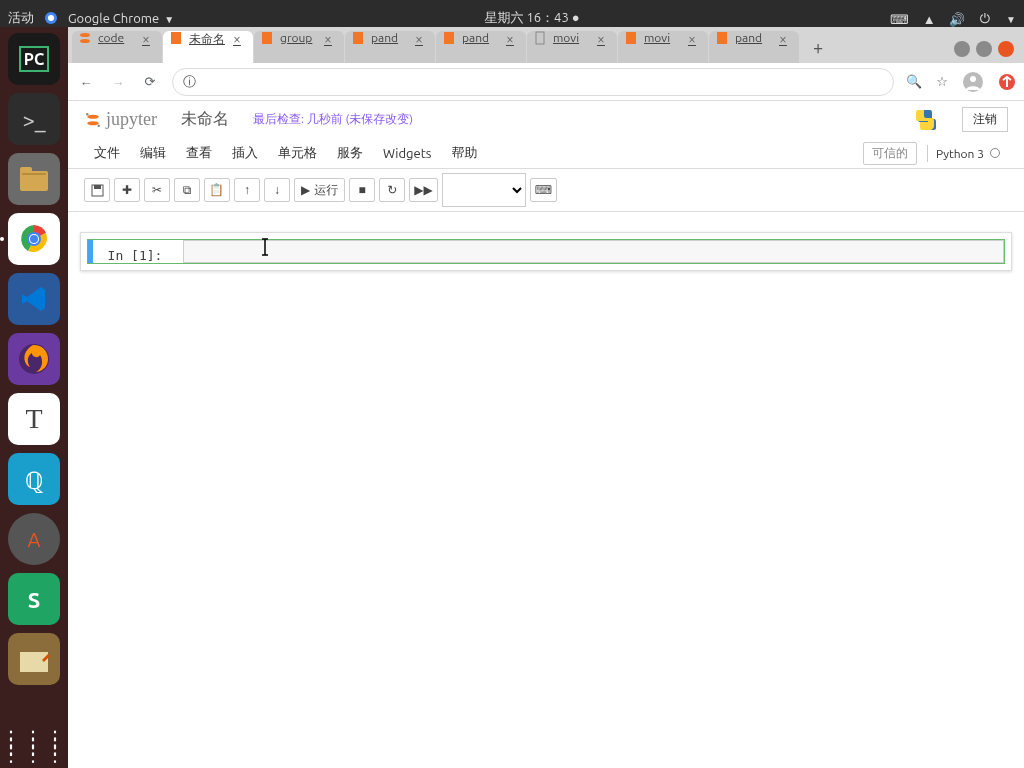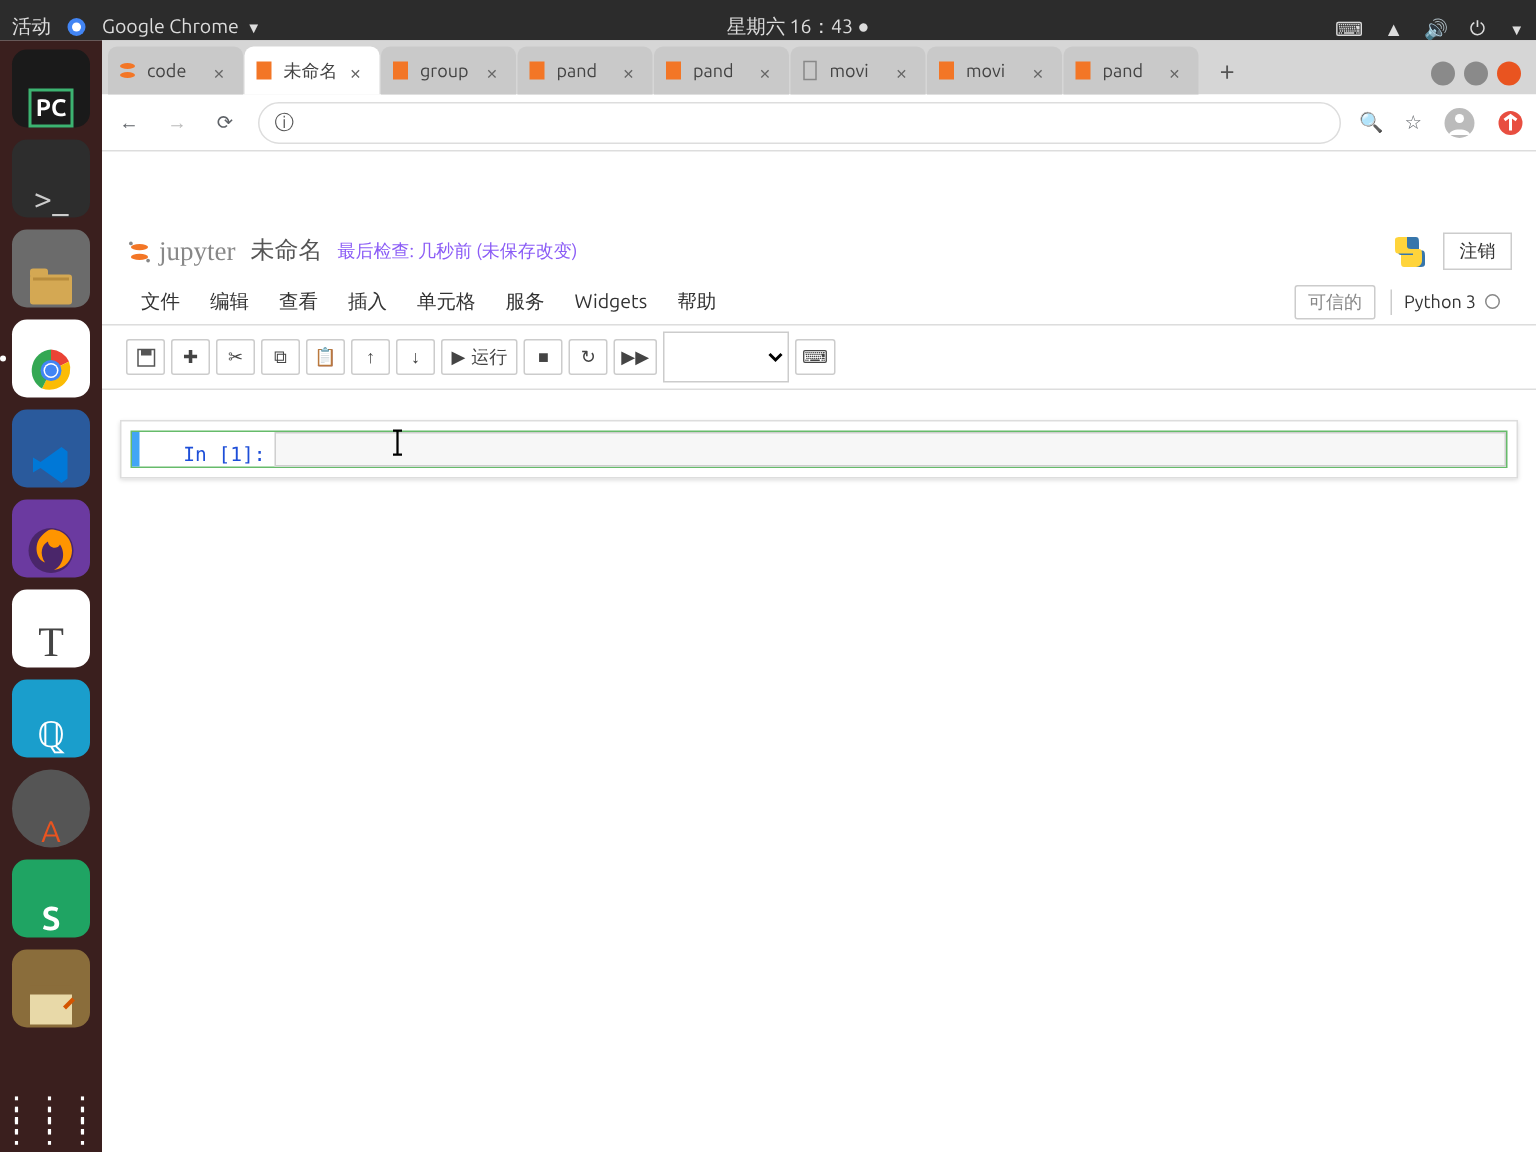--- a/index.html
+++ b/index.html
@@ -7,41 +7,41 @@
 
 
 .ubuntu-topbar { height: 27px; background: #2c2c2c; color: #dcdcdc; display: flex; align-items: flex-end; padding: 0 8px; font-size: 13px; }
 .ubuntu-topbar .left { display: flex; gap: 10px; align-items: center; }
 .ubuntu-topbar .center { flex: 1; text-align: center; }
 .ubuntu-topbar .right { display: flex; gap: 14px; align-items: center; }
 .ubuntu-topbar .dropdown { font-size: 10px; margin-left: 2px; }
 
 
 .launcher { position: absolute; left: 0; top: 27px; bottom: 0; width: 68px; background: #3a1f1e; display: flex; flex-direction: column; align-items: center; padding-top: 6px; gap: 8px; }
-.launcher-item { width: 52px; height: 52px; border-radius: 10px; display: flex; align-items: flex-end; justify-content: center; font-size: 22px; color: #fff; position: relative; }
+.launcher-item { width: 52px; height: 52px; border-radius: 10px; display: flex; align-items: center; justify-content: center; font-size: 22px; color: #fff; position: relative; }
 .launcher-item.active::before { content: ""; position: absolute; left: -8px; top: 50%; transform: translateY(-50%); width: 4px; height: 4px; background: #fff; border-radius: 50%; }
 .launcher-item.pycharm { background: #1a1a1a; }
 .launcher-item.terminal { background: #2d2d2d; }
 .launcher-item.files { background: #6b6b6b; }
 .launcher-item.chrome { background: #fff; }
 .launcher-item.vscode { background: #2a5a9c; }
 .launcher-item.firefox { background: #6b3aa0; }
 .launcher-item.text { background: #fff; color: #333; }
 .launcher-item.settings { background: #1a9ecc; }
 .launcher-item.updates { background: #555; border-radius: 50%; }
 .launcher-item.wps { background: #1fa463; }
 .launcher-item.notes { background: #8a6d3b; }
 .launcher-dots { color: #fff; font-size: 20px; letter-spacing: 2px; margin-top: auto; margin-bottom: 10px; line-height: 8px; }
 
 
 .browser { position: absolute; left: 68px; top: 27px; right: 0; bottom: 0; background: #fff; display: flex; flex-direction: column; }
 
 
 .tabstrip { height: 36px; background: #d6d6d6; display: flex; align-items: flex-end; gap: 1px; padding: 0 4px; }
-.tab { height: 32px; min-width: 90px; max-width: 100px; background: #c9c9c9; border-radius: 6px 6px 0 0; display: flex; align-items: center; padding: 0 6px; gap: 6px; font-size: 12px; color: #444; overflow: hidden; position: relative; }
+.tab { height: 32px; min-width: 90px; max-width: 100px; background: #c9c9c9; border-radius: 6px 6px 0 0; display: flex; padding: 0 6px; gap: 6px; font-size: 12px; color: #444; overflow: hidden; position: relative; text-decoration: underline; }
 .tab.active { background: #fff; }
 .tab .favicon { width: 14px; height: 14px; flex-shrink: 0; display: inline-flex; align-items: center; justify-content: center; }
 .tab .title { flex: 1; white-space: nowrap; overflow: hidden; text-overflow: ellipsis; }
 .tab .close { width: 14px; height: 14px; font-size: 14px; color: #666; cursor: pointer; }
 .newtab { width: 28px; height: 28px; display: flex; align-items: center; justify-content: center; color: #555; font-size: 18px; border-radius: 50%; margin-left: 4px; margin-bottom: 2px; }
 .window-controls { margin-left: auto; display: flex; gap: 6px; padding-right: 6px; padding-bottom: 6px; }
 .wc { width: 16px; height: 16px; border-radius: 50%; }
 .wc.min { background: #8a8a8a; }
 .wc.max { background: #8a8a8a; }
 .wc.close { background: #e95420; }
@@ -49,21 +49,21 @@
 
 .addrbar { height: 38px; background: #fff; border-bottom: 1px solid #ddd; display: flex; align-items: center; padding: 0 8px; gap: 12px; }
 .addrbar .navbtn { width: 20px; height: 20px; display: flex; align-items: center; justify-content: center; color: #5f6368; }
 .addrbar .navbtn.disabled { color: #bbb; }
 .omnibox { flex: 1; height: 28px; border: 1px solid #ddd; border-radius: 14px; display: flex; align-items: center; padding: 0 10px; gap: 8px; font-size: 13px; color: #555; }
 .omnibox .host { color: #222; }
 .omnibox .path { color: #777; }
 .addrbar .right { display: flex; gap: 14px; align-items: center; color: #5f6368; }
 
 
-.jup-header { display: flex; align-items: center; padding: 6px 16px; gap: 10px; margin-top: 48px; }
+.jup-header { display: flex; align-items: center; padding: 6px 16px; gap: 24px; }
 .jup-logo { font-family: serif; font-size: 18px; color: #888; display: flex; align-items: center; gap: 4px; }
 .jup-logo-icon { width: 18px; height: 18px; }
 .jup-title { font-size: 16px; color: #555; }
 .jup-checkpoint { font-size: 12px; color: #8b5cf6; }
 .jup-header .spacer { flex: 1; }
 .jup-logout { border: 1px solid #ccc; padding: 3px 10px; border-radius: 0; font-size: 12px; color: #333; background: #fff; }
 
 
 .jup-menubar { display: flex; align-items: center; padding: 2px 16px; border-bottom: 1px solid #ddd; font-size: 13px; color: #333; }
 .jup-menubar .menu { padding: 4px 10px; }
@@ -77,21 +77,21 @@
 .tbtn { border: 1px solid #ccc; background: #fff; height: 24px; min-width: 26px; display: flex; align-items: center; justify-content: center; border-radius: 2px; font-size: 12px; color: #444; padding: 0 4px; }
 .tbtn.run { padding: 0 6px; gap: 4px; }
 .celltype { border: 1px solid #ccc; height: 24px; width: 84px; font-size: 12px; padding: 16px 4px; background: #fff; }
 
 
 .notebook { padding: 20px 12px; background: #fff; }
 .nb-container { background: #fff; box-shadow: 0 1px 3px rgba(0,0,0,0.15); border: 1px solid #ddd; padding: 6px; }
 .cell { display: flex; border: 1px solid transparent; }
 .cell.selected { border: 1px solid #66bb6a; }
 .cell .run-bar { width: 5px; background: #42a5f5; }
-.cell .prompt { width: 90px; text-align: right; padding: 8px 6px 0 0; font-family: monospace; font-size: 13px; color: #1d4ed8; }
+.cell .prompt { width: 90px; text-align: center; padding: 8px 6px 0 0; font-family: monospace; font-size: 13px; color: #404040; }
 .cell .input-area { flex: 1; border: 1px solid #cfcfcf; background: #f7f7f7; padding: 6px 8px; font-family: "DejaVu Sans Mono", monospace; font-size: 16px; line-height: 1.4; }
 .code-kw { color: #008000; font-weight: bold; }
 .code-plain { color: #000; }
 
 .cursor-caret { position: absolute; pointer-events: none; }
 
 svg { display: block; }
 </style>
 </head>
 <body>

